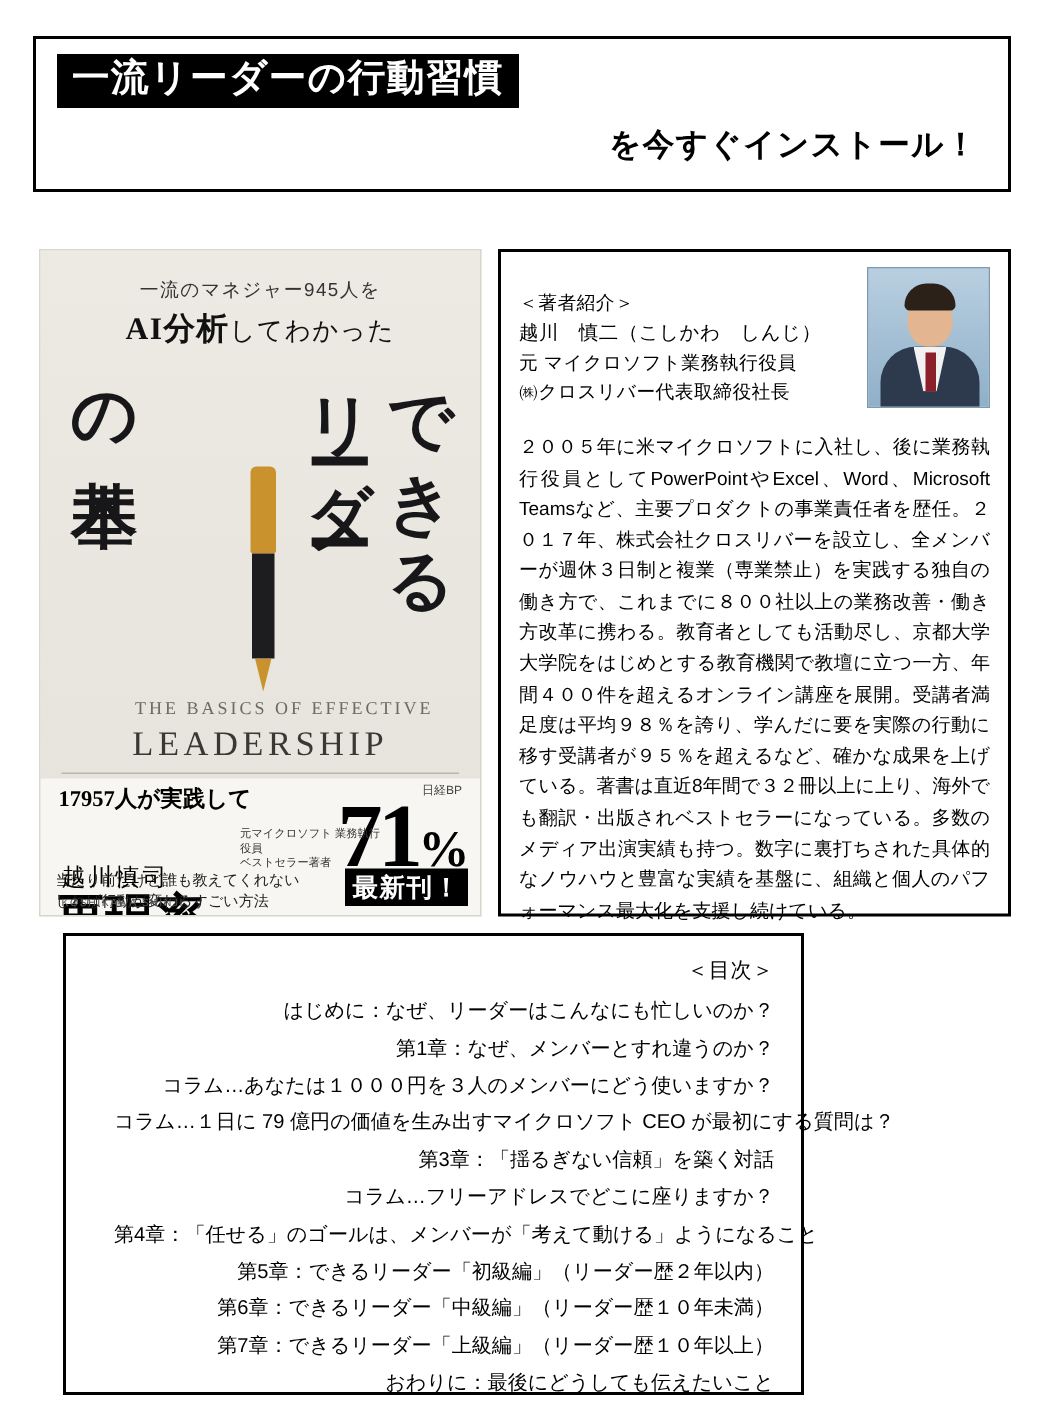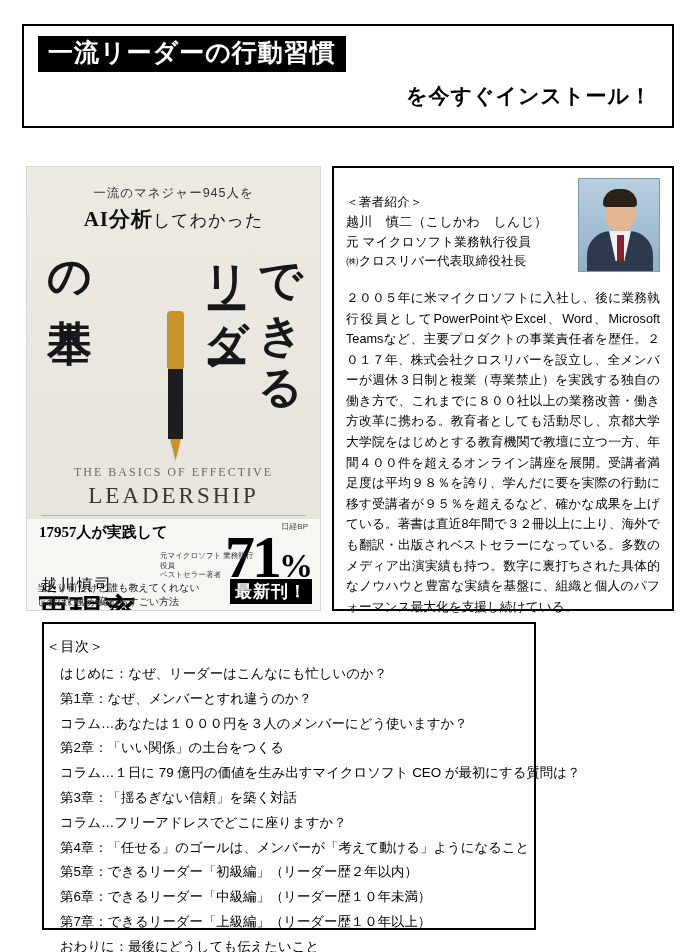--- a/index.html
+++ b/index.html
@@ -143,20 +143,21 @@
 
   .cover-en1 {
     position: absolute;
     top: 298px;
     width: 100%;
     text-align: center;
     font-family: "Liberation Serif", serif;
     font-size: 12px;
     letter-spacing: 2px;
     color: #6c6a63;
+    margin-left: 16px;
   }
   .cover-en2 {
     position: absolute;
     top: 316px;
     width: 100%;
     text-align: center;
     font-family: "Liberation Serif", serif;
     font-size: 23px;
     letter-spacing: 3px;
     color: #3a3833;
@@ -332,21 +333,22 @@
 
   
   .toc-box {
     position: absolute;
     left: 42px;
     top: 622px;
     width: 494px;
     height: 308px;
     border: 2px solid #000;
     box-sizing: border-box;
-    padding: 14px 2px;
+    padding: 14px 18px;
+    text-align: right;
   }
   .toc-title {
     font-size: 14px;
     margin-bottom: 6px;
     letter-spacing: 0.5px;
   }
   .toc-list {
     list-style: none;
     margin: 0;
     padding: 0 0 0 14px;
@@ -425,21 +427,20 @@
   </div>
   <div class="author-body">２００５年に米マイクロソフトに入社し、後に業務執行役員としてPowerPointやExcel、Word、Microsoft Teamsなど、主要プロダクトの事業責任者を歴任。２０１７年、株式会社クロスリバーを設立し、全メンバーが週休３日制と複業（専業禁止）を実践する独自の働き方で、これまでに８００社以上の業務改善・働き方改革に携わる。教育者としても活動尽し、京都大学大学院をはじめとする教育機関で教壇に立つ一方、年間４００件を超えるオンライン講座を展開。受講者満足度は平均９８％を誇り、学んだに要を実際の行動に移す受講者が９５％を超えるなど、確かな成果を上げている。著書は直近8年間で３２冊以上に上り、海外でも翻訳・出版されベストセラーになっている。多数のメディア出演実績も持つ。数字に裏打ちされた具体的なノウハウと豊富な実績を基盤に、組織と個人のパフォーマンス最大化を支援し続けている。</div>
 </div>
 
 <div class="toc-box">
   <div class="toc-title">＜目次＞</div>
   <ul class="toc-list">
     <li>はじめに：なぜ、リーダーはこんなにも忙しいのか？</li>
     <li>第1章：なぜ、メンバーとすれ違うのか？</li>
     <li>コラム…あなたは１０００円を３人のメンバーにどう使いますか？</li>
-    <li>第2章：「いい関係」の土台をつくる</li>
     <li>コラム…１日に 79 億円の価値を生み出すマイクロソフト CEO が最初にする質問は？</li>
     <li>第3章：「揺るぎない信頼」を築く対話</li>
     <li>コラム…フリーアドレスでどこに座りますか？</li>
     <li>第4章：「任せる」のゴールは、メンバーが「考えて動ける」ようになること</li>
     <li>第5章：できるリーダー「初級編」（リーダー歴２年以内）</li>
     <li>第6章：できるリーダー「中級編」（リーダー歴１０年未満）</li>
     <li>第7章：できるリーダー「上級編」（リーダー歴１０年以上）</li>
     <li>おわりに：最後にどうしても伝えたいこと</li>
   </ul>
 </div>

